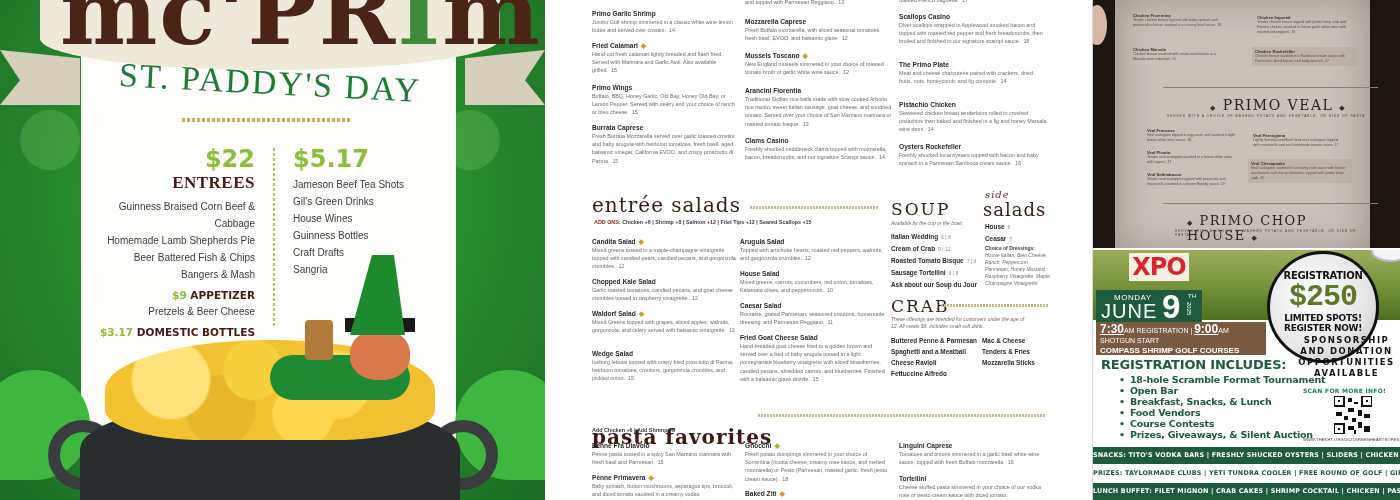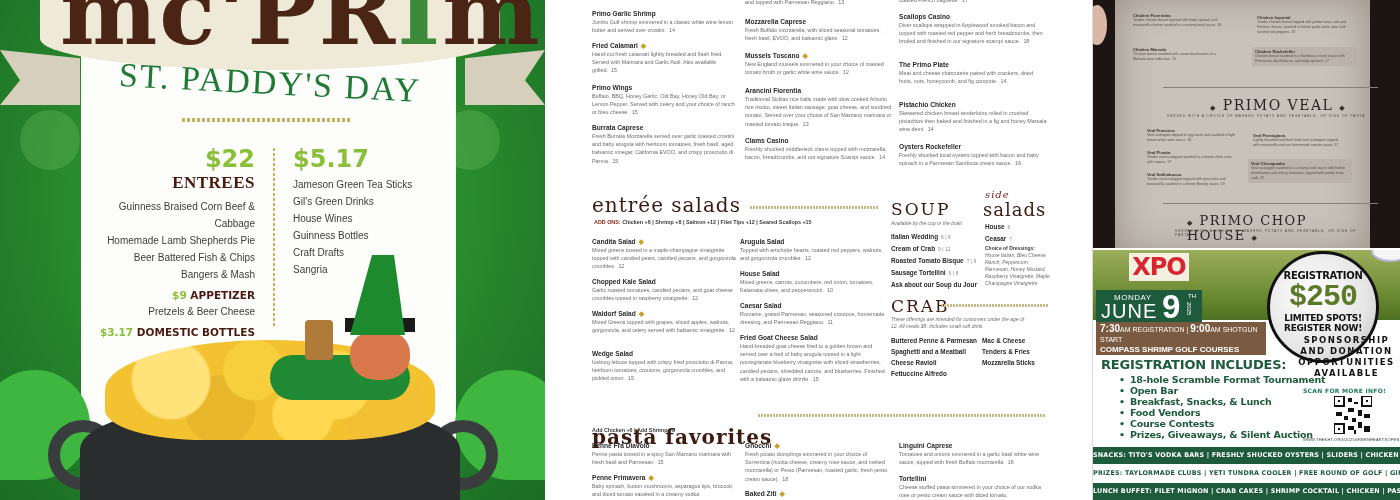--- a/index.html
+++ b/index.html
@@ -90,21 +90,21 @@
   .p4 .xpo { position: absolute; left: 36px; top: 3px; width: 60px; height: 28px; background: #f3efe1;
              font-family: "DejaVu Sans", sans-serif; font-weight: bold; font-size: 24px; color: #d8262e; text-align: center; line-height: 28px; letter-spacing: -1px; }
   .p4 .date-box { position: absolute; left: 3px; top: 40px; width: 106px; height: 34px; background: #1e5a3c; color: #fff; }
   .p4 .monday { position: absolute; left: 18px; top: 3px; font-size: 8px; letter-spacing: .5px; }
   .p4 .june { position: absolute; left: 5px; top: 10px; font-size: 20px; letter-spacing: 1px; }
   .p4 .nine { position: absolute; left: 66px; top: 0px; font-weight: bold; font-size: 33px; line-height: 34px; }
   .p4 .th { position: absolute; left: 92px; top: 3px; font-size: 6px; }
   .p4 .year { position: absolute; left: 96px; top: 12px; font-size: 6px; transform: rotate(90deg); transform-origin: left top; }
   .p4 .info-box { position: absolute; left: 3px; top: 72px; width: 170px; height: 33px; background: #7a5a40; color: #fff; padding: 2px 4px; }
   .p4 .time-line { font-size: 7px; line-height: 10px; }
-  .p4 .time-line b { font-size: 10px; }
+  .p4 .time-line b { font-size: 12px; text-decoration: underline; }
   .p4 .venue { font-weight: bold; font-size: 8px; line-height: 10px; }
   .p4 .addr { font-size: 5.5px; line-height: 7px; letter-spacing: .3px; }
   .p4 .ball { position: absolute; left: 174px; top: 1px; width: 112px; height: 112px; border-radius: 50%;
               background: radial-gradient(circle at 40% 40%, #ffffff 0%, #e6e6e6 60%, #bdbdbd 100%);
               border: 3px solid #111; text-align: center; }
   .p4 .ball .reg { font-family: "DejaVu Sans", sans-serif; font-weight: bold; font-size: 10px; color: #111; margin-top: 16px; letter-spacing: -.3px; }
   .p4 .ball .amt { font-family: Liberation Mono, monospace; font-weight: bold; font-size: 30px; color: #5a7a2a; line-height: 32px; letter-spacing: -1px; }
   .p4 .ball .lim { font-family: "DejaVu Sans", sans-serif; font-weight: bold; font-size: 9px; color: #111; line-height: 10px; letter-spacing: -.3px; }
   .p4 .seal { position: absolute; left: 278px; top: -10px; width: 40px; height: 22px; border-radius: 50%; background: #f5f5f5; border: 2px solid #b8b8e0; }
   .p4 .inc-title { position: absolute; left: 8px; top: 107px; font-family: "DejaVu Sans", sans-serif; font-weight: bold; font-size: 13px; color: #1e5a3c; letter-spacing: -.2px; }
@@ -147,21 +147,21 @@
     <div class="item">Beer Battered Fish &amp; Chips</div>
     <div class="item">Bangers &amp; Mash</div>
     <div class="small-head"><span class="sp">$9</span> <span>APPETIZER</span></div>
     <div class="item">Pretzels &amp; Beer Cheese</div>
     <div class="small-head" style="margin-right:0;margin-left:-40px"><span class="sp">$3.17</span> <span>DOMESTIC BOTTLES</span></div>
   </div>
 
   <div class="col-r">
     <div class="price">$5.17</div>
     <div style="height:4px"></div>
-    <div class="item">Jameson Green Tea Sticks</div>
+    <div class="item">Jameson Beef Tea Shots</div>
     <div class="item">Gil's Green Drinks</div>
     <div class="item">House Wines</div>
     <div class="item">Guinness Bottles</div>
     <div class="item">Craft Drafts</div>
     <div class="item">Sangria</div>
   </div>
 
   <div class="big-clover" style="left:-20px;top:370px;"></div>
   <div class="big-clover" style="left:455px;top:370px;transform:scaleX(-1);"></div>
   <div class="handle" style="left:48px;"></div>

